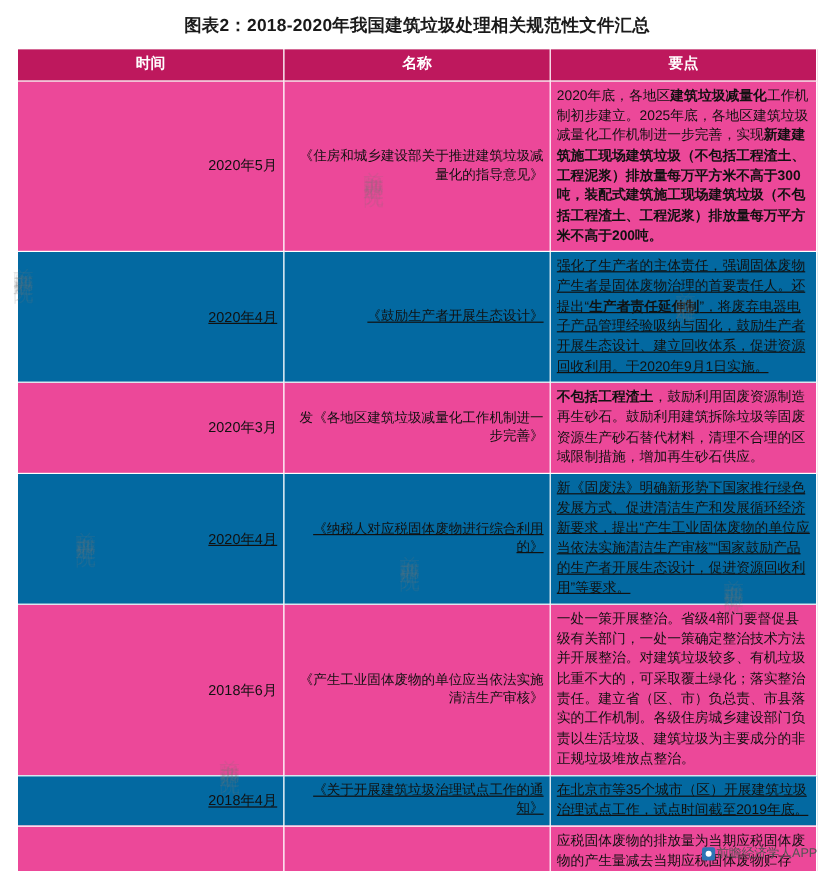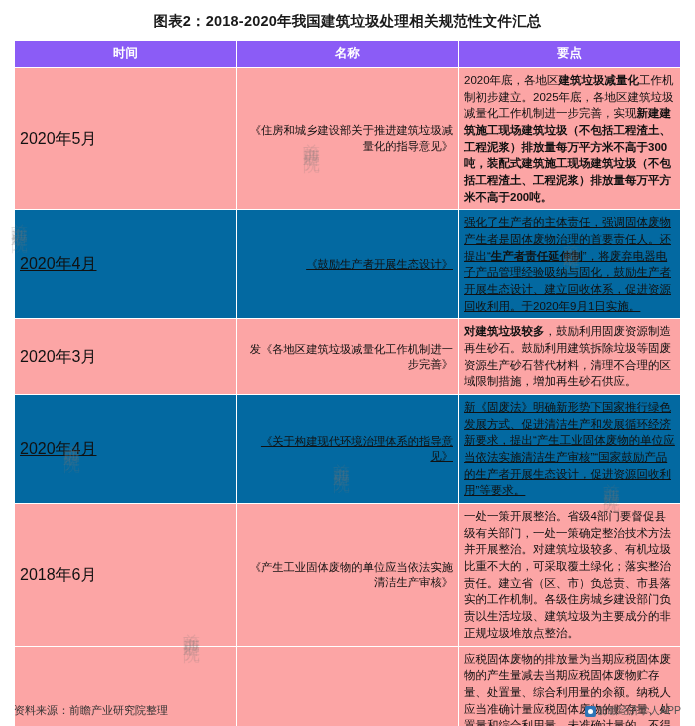--- a/index.html
+++ b/index.html
@@ -31,53 +31,53 @@
     letter-spacing: 0.2px;
   }
   table.main {
     width: 667px;
     border-collapse: collapse;
     table-layout: fixed;
     font-size: 11.6px;
     line-height: 1.38;
   }
   table.main th {
-    background: #8b5cf6;
+    background: #be185d;
     color: #ffffff;
     font-weight: bold;
     font-size: 12.4px;
     height: 22px;
     text-align: center;
     border: 1px solid #ffffff;
     padding: 2px 0;
   }
   table.main td {
     border: 1px solid #ffffff;
     vertical-align: middle;
     padding: 4px 5px;
     color: #111;
   }
   td.c-time {
     width: 78px;
-    text-align: left;
-    font-size: 16px;
+    text-align: right;
+    font-size: 12px;
     white-space: nowrap;
   }
   td.c-name {
     width: 118px;
     text-align: right;
     font-size: 11.3px;
     line-height: 1.35;
   }
   td.c-point {
     text-align: left;
     font-size: 11.5px;
     line-height: 1.45;
   }
-  tr.odd td { background: #fca5a5; }
+  tr.odd td { background: #ec4899; }
   tr.even td { background: #0369a1; text-decoration: underline; }
   b { font-weight: bold; }
   .source {
     position: absolute;
     left: 14px;
     bottom: 8px;
     font-size: 11px;
     color: #333;
   }
   .brand {
@@ -158,38 +158,42 @@
           <td class="c-point"><span>2020年底，各地区</span><b>建筑垃圾减量化</b><span>工作机制初步建立。2025年底，各地区建筑垃圾减量化工作机制进一步完善，实现</span><b>新建建筑施工现场建筑垃圾（不包括工程渣土、工程泥浆）排放量每万平方米不高于300吨，装配式建筑施工现场建筑垃圾（不包括工程渣土、工程泥浆）排放量每万平方米不高于200吨。</b></td>
         </tr>
         <tr class="even">
           <td class="c-time">2020年4月</td>
           <td class="c-name">《鼓励生产者开展生态设计》</td>
           <td class="c-point"><span>强化了生产者的主体责任，强调固体废物产生者是固体废物治理的首要责任人。还提出“</span><b>生产者责任延伸制</b><span>”，将废弃电器电子产品管理经验吸纳与固化，鼓励生产者开展生态设计、建立回收体系，促进资源回收利用。于2020年9月1日实施。</span></td>
         </tr>
         <tr class="odd">
           <td class="c-time">2020年3月</td>
           <td class="c-name">发《各地区建筑垃圾减量化工作机制进一步完善》</td>
-          <td class="c-point"><b>对建筑垃圾较多</b><span>，鼓励利用固废资源制造再生砂石。鼓励利用建筑拆除垃圾等固废资源生产砂石替代材料，清理不合理的区域限制措施，增加再生砂石供应。</span></td>
+          <td class="c-point"><b>不包括工程渣土</b><span>，鼓励利用固废资源制造再生砂石。鼓励利用建筑拆除垃圾等固废资源生产砂石替代材料，清理不合理的区域限制措施，增加再生砂石供应。</span></td>
         </tr>
         <tr class="even">
           <td class="c-time">2020年4月</td>
-          <td class="c-name">《关于构建现代环境治理体系的指导意见》</td>
+          <td class="c-name">《纳税人对应税固体废物进行综合利用的》</td>
           <td class="c-point"><span>新《固废法》明确新形势下国家推行绿色发展方式、促进清洁生产和发展循环经济新要求，提出“产生工业固体废物的单位应当依法实施清洁生产审核”“国家鼓励产品的生产者开展生态设计，促进资源回收利用”等要求。</span></td>
         </tr>
         <tr class="odd">
           <td class="c-time">2018年6月</td>
           <td class="c-name">《产生工业固体废物的单位应当依法实施清洁生产审核》</td>
           <td class="c-point"><span>一处一策开展整治。省级4部门要督促县级有关部门，一处一策确定整治技术方法并开展整治。对建筑垃圾较多、有机垃圾比重不大的，可采取覆土绿化；落实整治责任。建立省（区、市）负总责、市县落实的工作机制。各级住房城乡建设部门负责以生活垃圾、建筑垃圾为主要成分的非正规垃圾堆放点整治。</span></td>
+        </tr>
+        <tr class="even">
+          <td class="c-time">2018年4月</td>
+          <td class="c-name">《关于开展建筑垃圾治理试点工作的通知》</td>
+          <td class="c-point"><span>在北京市等35个城市（区）开展建筑垃圾治理试点工作，试点时间截至2019年底。</span></td>
         </tr>
         <tr class="odd">
           <td class="c-time">2018年3月</td>
           <td class="c-name">《关于环境保护税有关问题的通知》（财税[2018]23号）</td>
           <td class="c-point"><span>应税固体废物的排放量为当期应税固体废物的产生量减去当期应税固体废物贮存量、处置量、综合利用量的余额。纳税人应当准确计量应税固体废物的贮存量、处置量和综合利用量，未准确计量的，不得从其应税固体废物的产生量中减去。纳税人依法将应税固体废物转移至其他单位和个人进行贮存、处置或者综合利用的，固体废物的转移量相应计入其当期应税固体废物的贮存量、处置量或者综合利用量；纳税人接收的应税固体废物转移量，不计入其当期应税固体废物的产生量。纳税人对应税固体废物进行综合利用的，应当符合工业和信息化部制定的工业固体废物综合利用评价管理规范。</span></td>
         </tr>
       </tbody>
   </table>
 
-  <div class="source">资料来源：前瞻产业研究院整理</div>
   <div class="brand">
     <span class="brand-mark"></span>
     <span>前瞻经济学人APP</span>
   </div>
 </div>
 
 </body></html>

